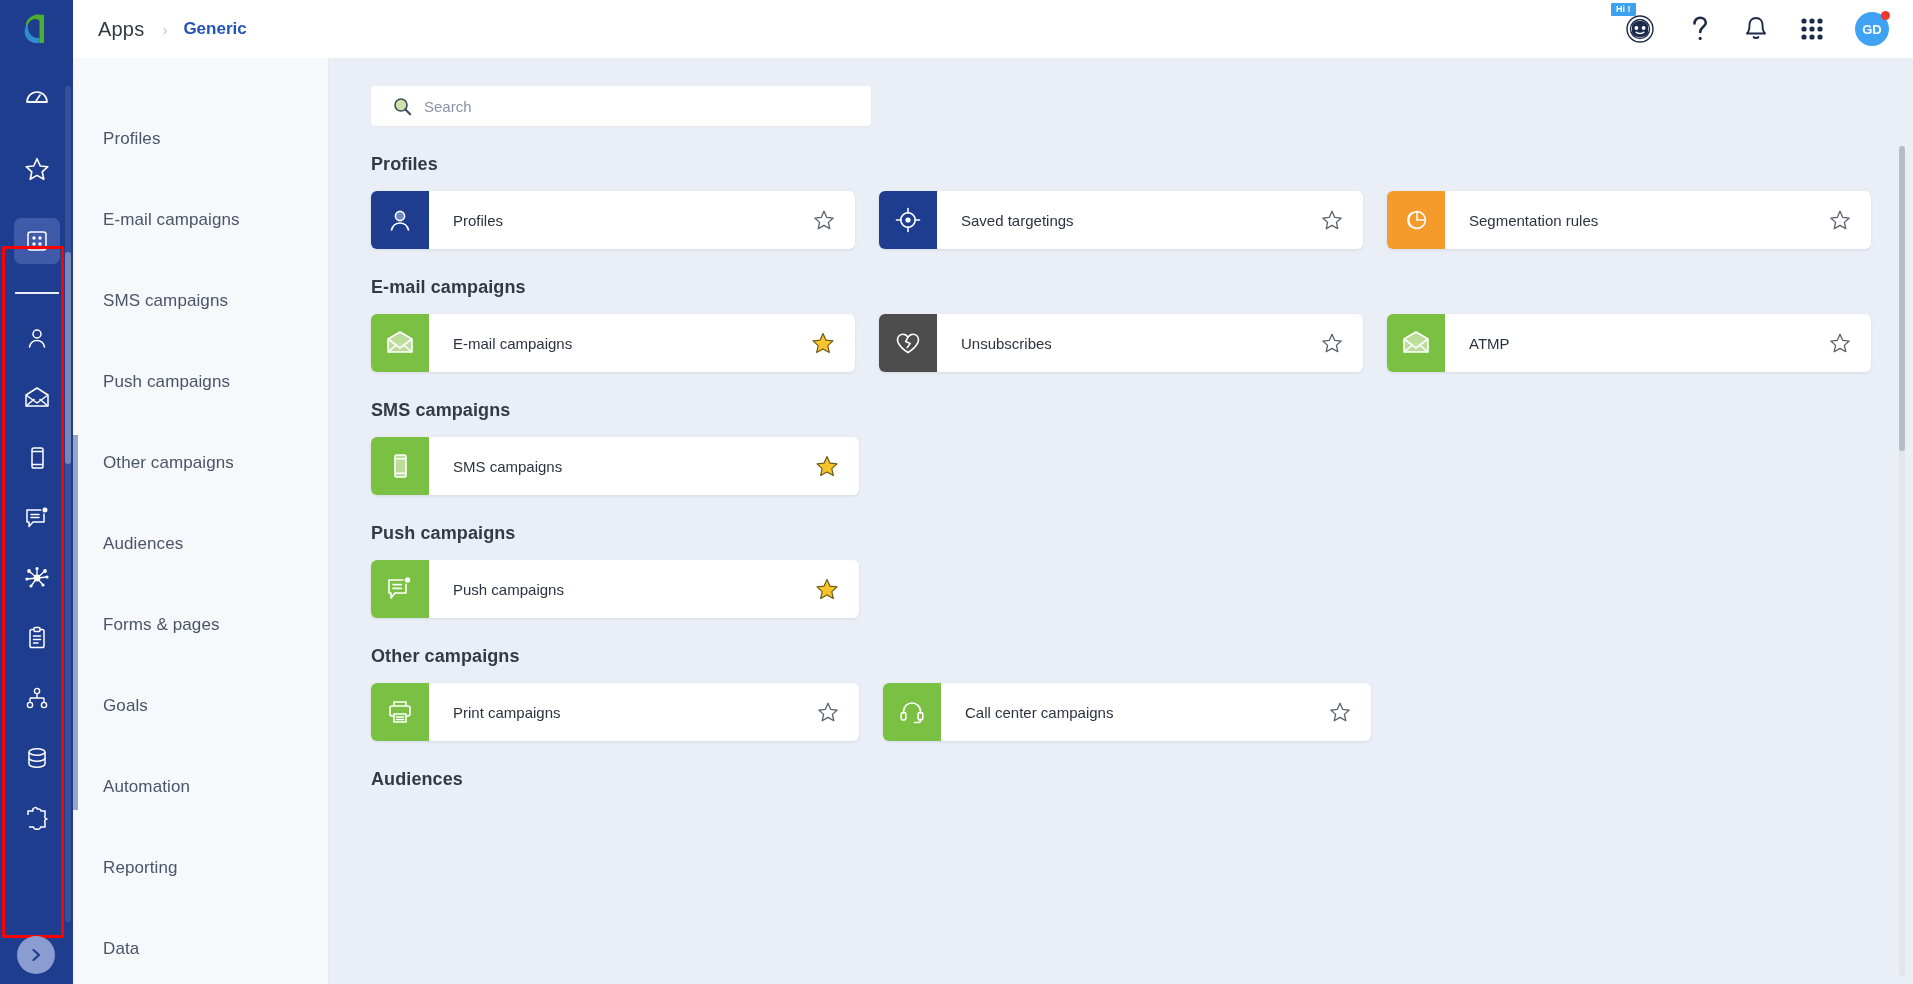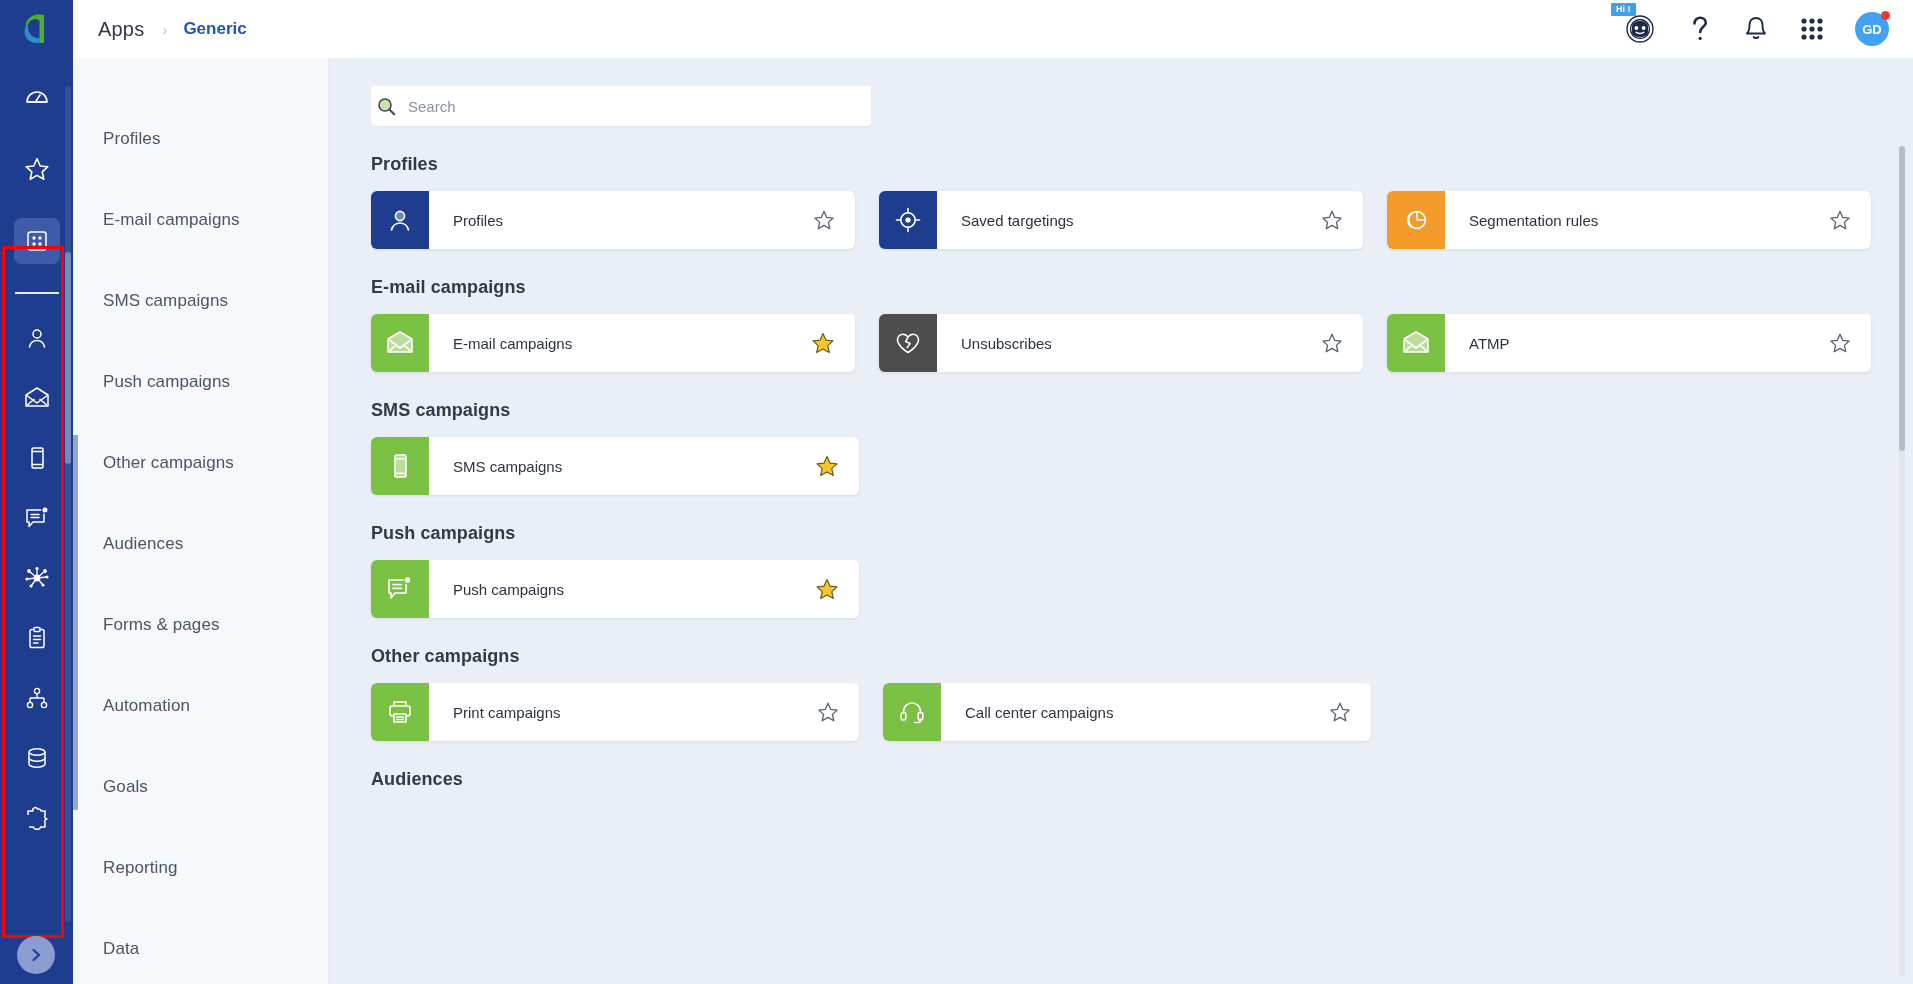--- a/index.html
+++ b/index.html
@@ -140,21 +140,21 @@
     position: absolute; left: 329px; top: 58px;
     width: 1584px; height: 926px;
     background: #eaeef7;
     overflow: hidden;
   }
   .main-pad { padding: 28px 42px 0 42px; }
   .searchbar {
     width: 500px; height: 40px; background: #fff;
     border-radius: 4px;
     display: flex; align-items: center;
-    padding: 0 6px; gap: 12px;
+    padding: 0 22px; gap: 12px;
     box-shadow: 0 1px 2px rgba(30,40,70,.05);
   }
   .search-ph { font-size: 15px; color: #8a93a3; }
   .sect { margin-top: 28px; }
   .sect-title {
     font-size: 18px; font-weight: 700; color: #333a45;
     margin-bottom: 16px; letter-spacing: .1px;
   }
   .row { display: flex; gap: 24px; }
   .card {
@@ -357,24 +357,24 @@
       <div class="subnav-item">
           <span>Other campaigns</span>
         </div>
       <div class="subnav-item">
           <span>Audiences</span>
         </div>
       <div class="subnav-item">
           <span>Forms &amp; pages</span>
         </div>
       <div class="subnav-item">
+          <span>Goals</span>
+        </div>
+      <div class="subnav-item">
           <span>Automation</span>
-        </div>
-      <div class="subnav-item">
-          <span>Goals</span>
         </div>
       <div class="subnav-item">
           <span>Reporting</span>
         </div>
       <div class="subnav-item">
           <span>Data</span>
         </div>
     </div>
     <div class="subnav-scroll"></div>
   </div>

